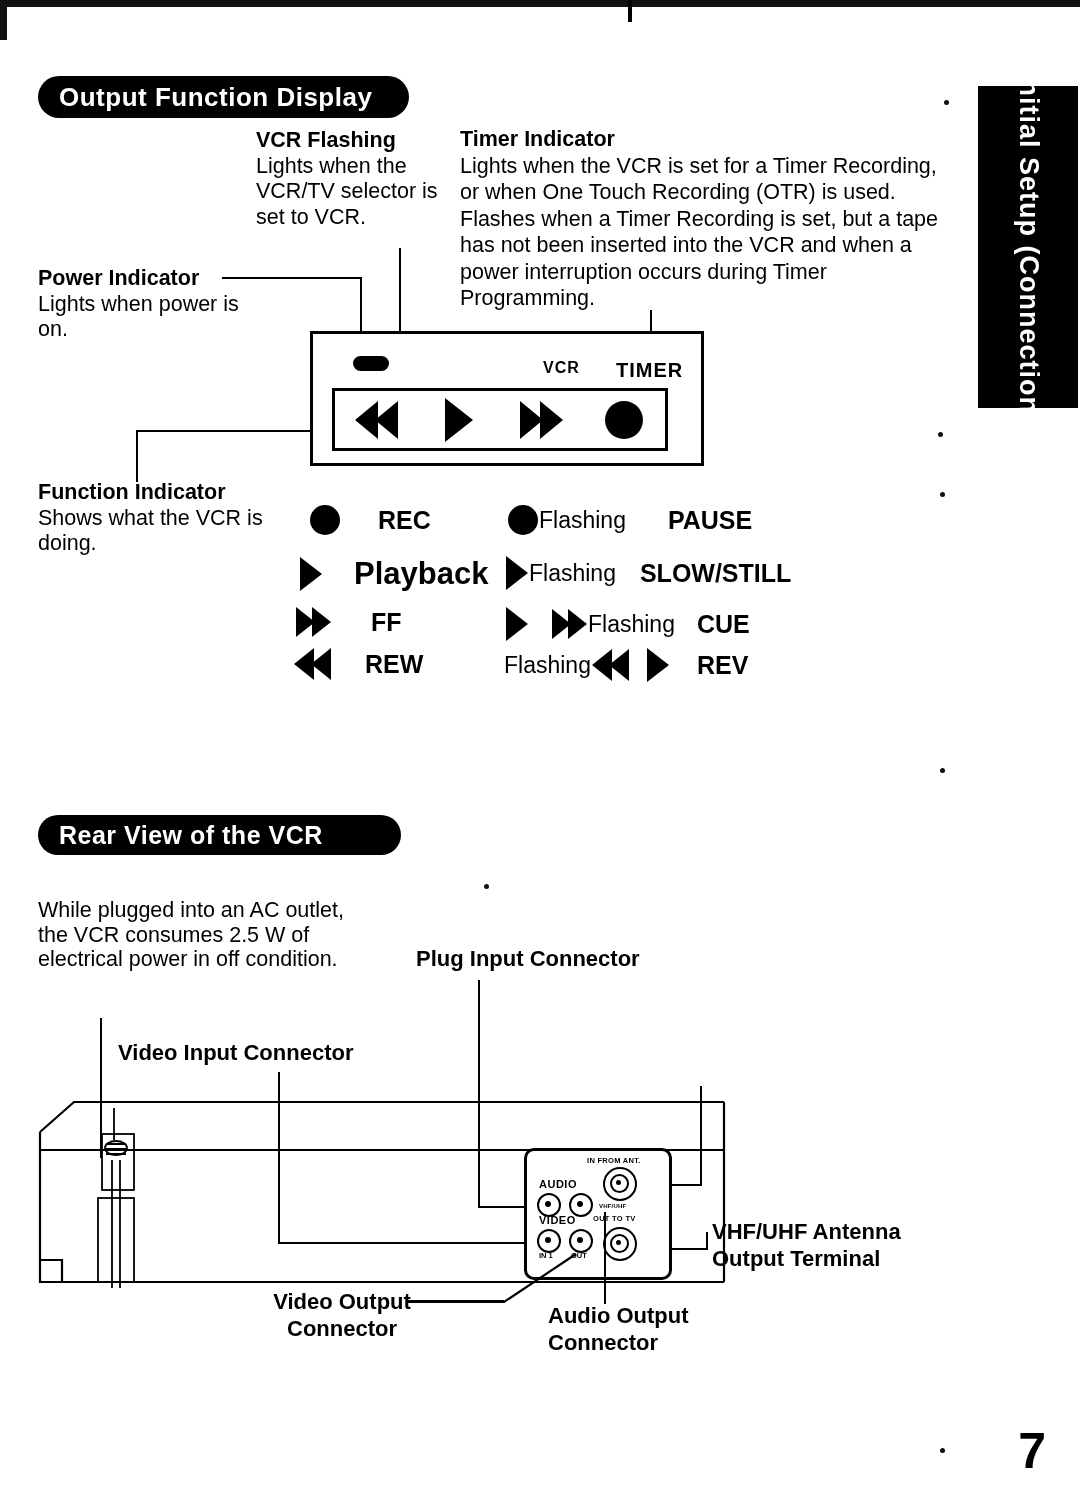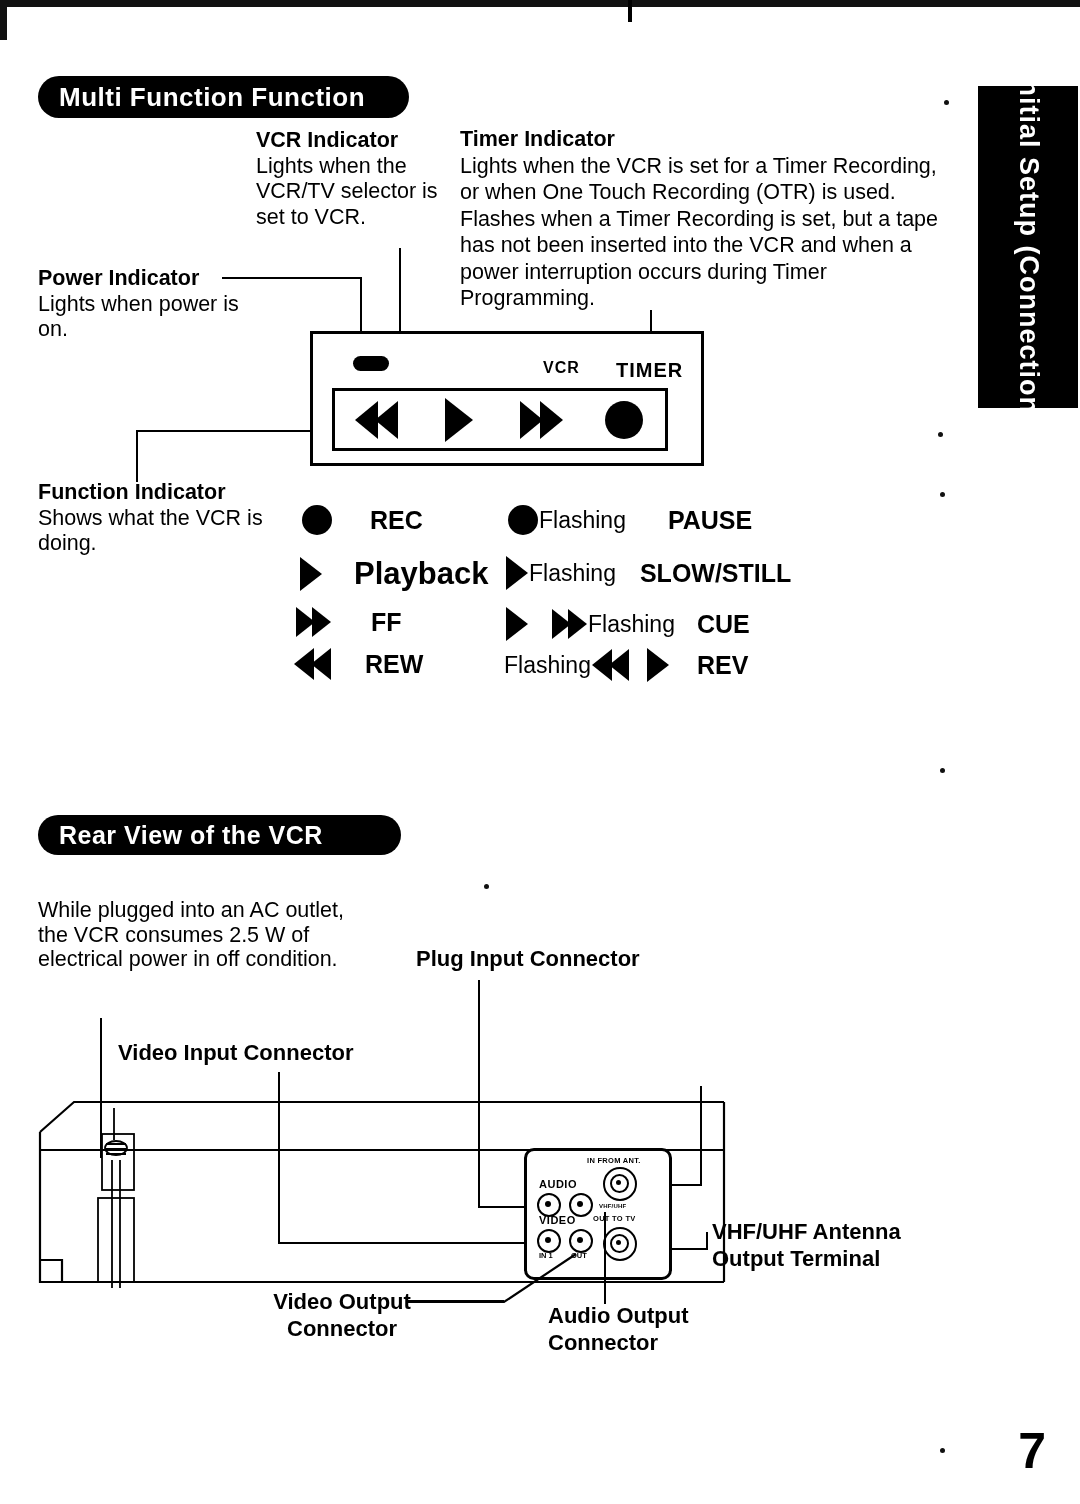--- a/index.html
+++ b/index.html
@@ -125,25 +125,25 @@
   <div class="speck" style="left:940px;top:492px;width:5px;height:5px;"></div>
   <div class="speck" style="left:940px;top:768px;width:5px;height:5px;"></div>
   <div class="speck" style="left:484px;top:884px;width:5px;height:5px;"></div>
   <div class="speck" style="left:940px;top:1448px;width:5px;height:5px;"></div>
 
   <div class="side-tab">
     <span>Initial Setup (Connection)</span>
   </div>
 
   <div class="pill" id="pill-mfd">
-    <span>Multi Function Function</span>
+    <span>Output Function Display</span>
   </div>
 
   <div class="tb" id="t-vcr-ind">
-    <div class="hd">VCR Indicator</div>
+    <div class="hd">VCR Flashing</div>
     <div class="bd">Lights when the VCR/TV selector is set to VCR.</div>
   </div>
 
   <div class="tb" id="t-power-ind">
     <div class="hd">Power Indicator</div>
     <div class="bd">Lights when power is on.</div>
   </div>
 
   <div class="tb" id="t-timer-ind">
     <div class="hd">Timer Indicator</div>
@@ -187,21 +187,21 @@
           <span class="tri-r" style="--h:19px;--w:23px;"></span>
           <span class="tri-r" style="--h:19px;--w:23px;"></span>
         </span>
       </div>
       <div class="slot">
         <span class="ico dot" style="width:38px;height:38px;"></span>
       </div>
     </div>
   </div>
 
-  <div class="leg-row" style="left:302px;top:505px;">
+  <div class="leg-row" style="left:310px;top:505px;">
     <span class="ico dot" style="width:30px;height:30px;"></span>
     <span class="leg-lbl" style="font-size:25px;margin-left:38px;">REC</span>
   </div>
 
   <div class="leg-row" style="left:300px;top:556px;">
     <span class="ico tri-r" style="--h:17px;--w:22px;"></span>
     <span class="leg-lbl" style="font-size:31px;margin-left:32px;">Playback</span>
   </div>
 
   <div class="leg-row" style="left:296px;top:607px;">

